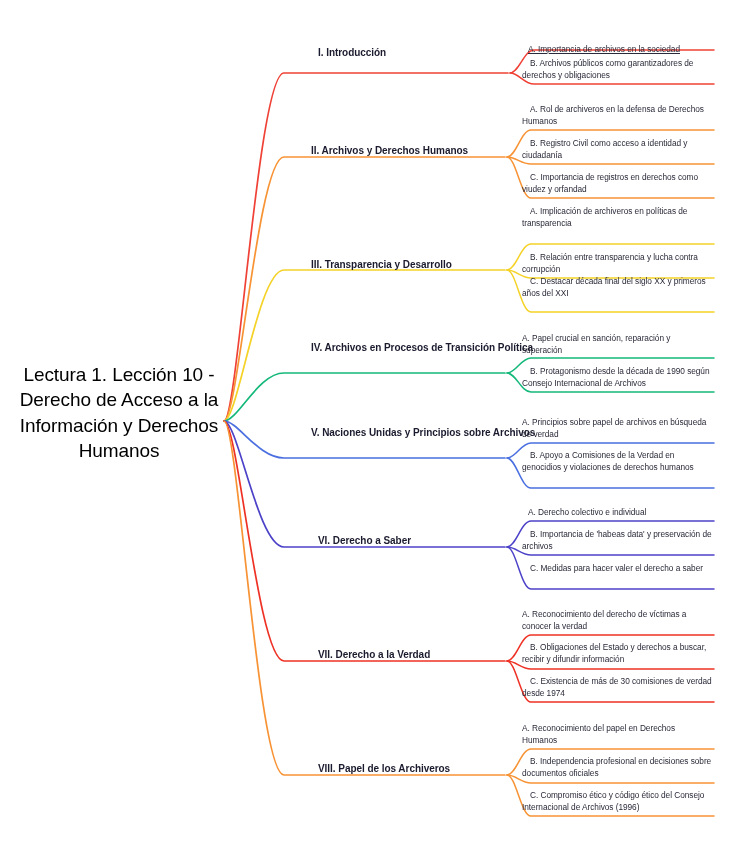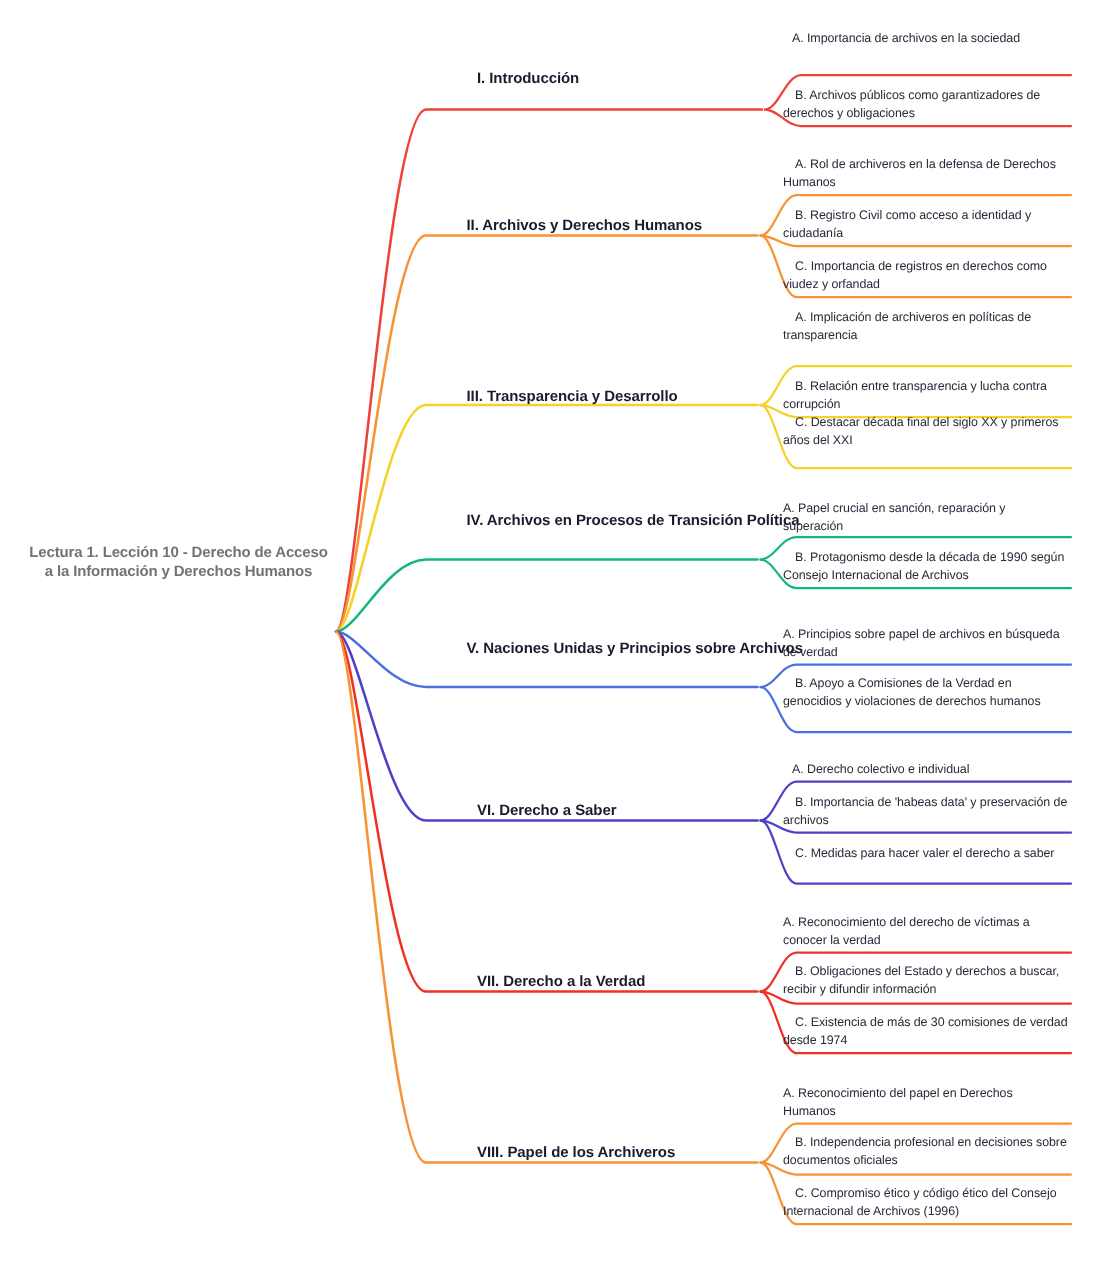--- a/index.html
+++ b/index.html
@@ -22,24 +22,24 @@
     width: 737px;
     height: 848px;
     pointer-events: none;
   }
   .central-node {
     position: absolute;
     left: 18px;
     top: 362px;
     width: 202px;
     text-align: center;
-    font-size: 10px;
-    font-weight: bold;
+    font-size: 19px;
+    font-weight: normal;
     line-height: 1.34;
-    color: #737373;
+    color: #000000;
     letter-spacing: -0.1px;
   }
   .branch-label {
     position: absolute;
     font-size: 10px;
     font-weight: bold;
     color: #1b1b2f;
     line-height: 1.3;
     letter-spacing: -0.05px;
   }
@@ -86,21 +86,21 @@
       <path d="M 224 421 C 238 421, 258 775, 284 775 L 505 775" fill="none" stroke="#f79334" stroke-width="1.7" stroke-linecap="round"></path>
       <path d="M 507 775 C 516 775, 521 749, 531 749 L 714 749" fill="none" stroke="#f79334" stroke-width="1.5" stroke-linecap="round"></path>
       <path d="M 507 775 C 516 775, 521 783, 531 783 L 714 783" fill="none" stroke="#f79334" stroke-width="1.5" stroke-linecap="round"></path>
       <path d="M 507 775 C 516 775, 521 816, 531 816 L 714 816" fill="none" stroke="#f79334" stroke-width="1.5" stroke-linecap="round"></path>
     </svg>
 
   <div class="central-node">Lectura 1. Lección 10 - Derecho de Acceso a la Información y Derechos Humanos</div>
 
   <div id="labels">
       <div class="branch-label" style="left: 318px; top: 46px; color: rgb(27, 27, 47);">I. Introducción</div>
-      <div class="leaf-label" style="left: 528px; top: 20px; width: 184px;">A. Importancia de archivos en la sociedad</div>
+      <div class="leaf-label" style="left: 528px; top: 44px; width: 184px; text-decoration: underline;">A. Importancia de archivos en la sociedad</div>
       <div class="leaf-label" style="left: 522px; top: 58px; width: 190px;"><span class="lead">B. Archivos públicos como garantizadores de derechos y obligaciones</span></div>
       <div class="branch-label" style="left: 311px; top: 144px; color: rgb(27, 27, 47);">II. Archivos y Derechos Humanos</div>
       <div class="leaf-label" style="left: 522px; top: 104px; width: 190px;"><span class="lead">A. Rol de archiveros en la defensa de Derechos Humanos</span></div>
       <div class="leaf-label" style="left: 522px; top: 138px; width: 190px;"><span class="lead">B. Registro Civil como acceso a identidad y ciudadanía</span></div>
       <div class="leaf-label" style="left: 522px; top: 172px; width: 190px;"><span class="lead">C. Importancia de registros en derechos como viudez y orfandad</span></div>
       <div class="branch-label" style="left: 311px; top: 258px; color: rgb(27, 27, 47);">III. Transparencia y Desarrollo</div>
       <div class="leaf-label" style="left: 522px; top: 206px; width: 190px;"><span class="lead">A. Implicación de archiveros en políticas de transparencia</span></div>
       <div class="leaf-label" style="left: 522px; top: 252px; width: 190px;"><span class="lead">B. Relación entre transparencia y lucha contra corrupción</span></div>
       <div class="leaf-label" style="left: 522px; top: 276px; width: 190px;"><span class="lead">C. Destacar década final del siglo XX y primeros años del XXI</span></div>
       <div class="branch-label" style="left: 311px; top: 341px; color: rgb(27, 27, 47);">IV. Archivos en Procesos de Transición Política</div>

